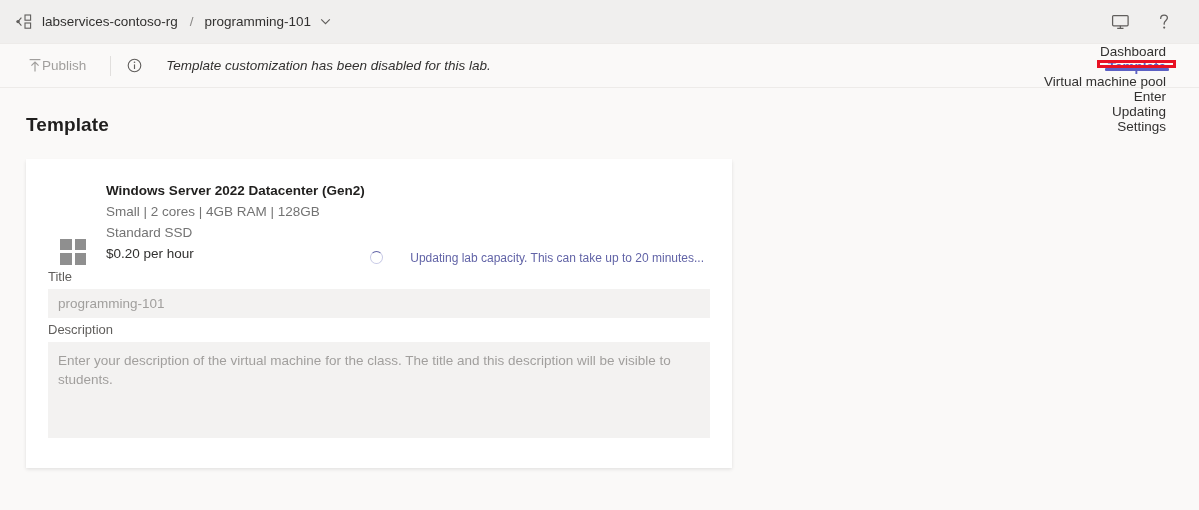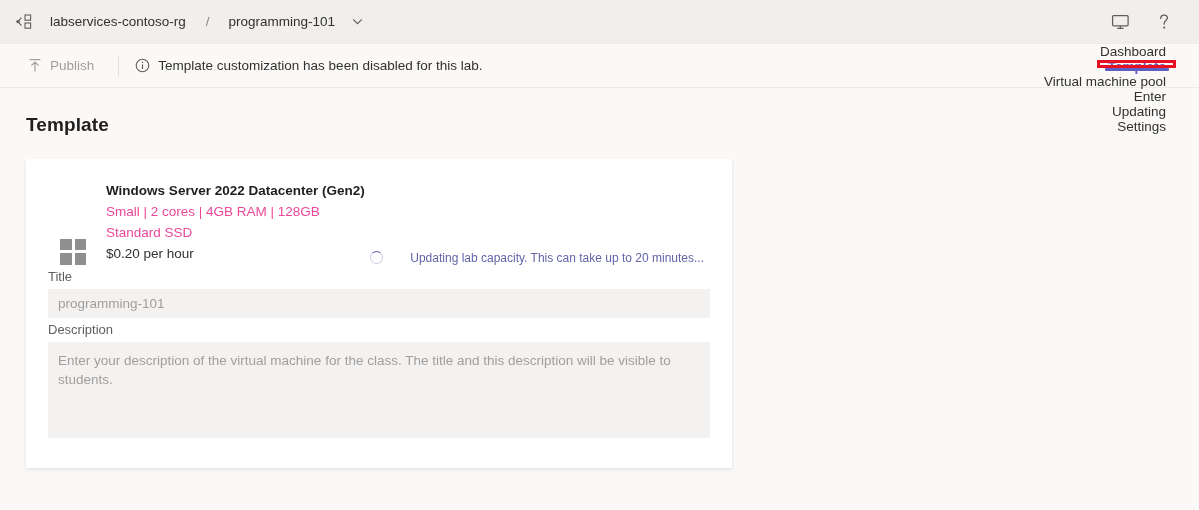--- a/index.html
+++ b/index.html
@@ -13,21 +13,21 @@
 
   
   #topbar {
     height: 44px;
     background: #f0efee;
     display: flex;
     align-items: center;
     padding: 0 14px 0 14px;
     border-bottom: 1px solid #edebe9;
   }
-  #breadcrumb { display: flex; align-items: center; gap: 8px; flex: 1; }
+  #breadcrumb { display: flex; align-items: center; gap: 0; flex: 1; }
   .bc-icon { width: 20px; height: 20px; margin-right: 7px; display: flex; align-items: center; justify-content: center; }
   .bc-link {
     font-size: 13.5px; color: #323130; text-decoration: none; cursor: pointer;
     padding: 2px 1px; white-space: nowrap;
   }
   .bc-sep { font-size: 13.5px; color: #8a8886; margin: 0 11px; }
   .bc-current { font-size: 13.5px; color: #323130; white-space: nowrap; }
   .bc-caret { margin-left: 8px; display: flex; align-items: center; cursor: pointer; }
 
   #topbar-actions { display: flex; align-items: center; gap: 22px; padding-right: 10px; }
@@ -36,28 +36,28 @@
   
   #commandbar {
     height: 44px;
     background: #faf9f8;
     display: flex;
     align-items: center;
     border-bottom: 1px solid #edebe9;
     padding-left: 22px;
   }
   #publish-btn {
-    display: flex; align-items: center; gap: 8px;
+    display: flex; align-items: center; gap: 0;
     background: none; border: none;
     font-family: inherit; font-size: 13.5px;
     color: #a19f9d; cursor: default;
     padding: 4px 6px;
   }
   .cb-divider { width: 1px; height: 20px; background: #e1dfdd; margin: 0 16px 0 18px; }
-  #notice { display: flex; align-items: center; gap: 8px; font-size: 13.5px; color: #323130; }
+  #notice { display: flex; align-items: center; gap: 24px; font-size: 13.5px; color: #323130; font-style: italic; }
 
   #tabs { margin-left: auto; display: flex; align-items: flex-end; height: 44px; padding-right: 24px; flex-direction: column; }
   .tab {
     position: relative;
     display: flex; align-items: center;
     padding: 0 9px;
     font-size: 13.5px;
     color: #323130;
     cursor: pointer;
     white-space: nowrap;
@@ -89,21 +89,21 @@
 
   .vm-head { display: flex; align-items: flex-end; }
   .win-logo {
     width: 26px; height: 26px;
     display: grid; grid-template-columns: 1fr 1fr; grid-template-rows: 1fr 1fr;
     gap: 3px; margin: 5px 20px 0 12px; flex: none;
   }
   .win-logo span { background: #8f8f8f; display: block; }
   .vm-text { flex: 1; }
   .vm-name { font-size: 13.5px; font-weight: 700; color: #201f1e; line-height: 1.55; }
-  .vm-spec { font-size: 13.5px; color: #ec4899; line-height: 1.55; }
+  .vm-spec { font-size: 13.5px; color: #737373; line-height: 1.55; }
   .vm-price { font-size: 13.5px; color: #323130; line-height: 1.55; }
 
   #status {
     display: flex; align-items: center; gap: 27px;
     font-size: 12px; color: #6264a7;
     margin: 6px 0 0 0; flex: none; padding-right: 6px;
   }
   .spinner {
     width: 13px; height: 13px; border-radius: 50%;
     border: 1.6px solid #c8cae6; border-top-color: #6264a7;

